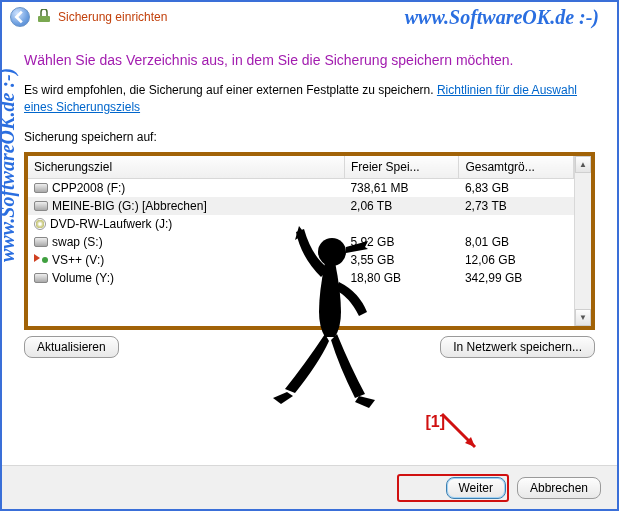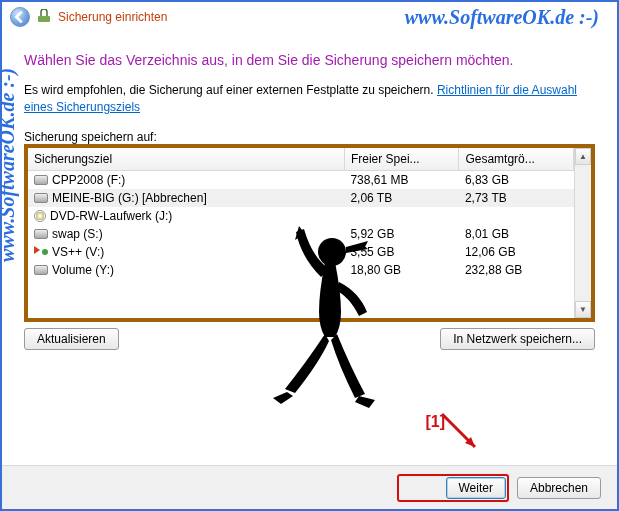--- a/index.html
+++ b/index.html
@@ -41,21 +41,21 @@
     padding: 14px 22px 0 22px;
     color: #000;
   }
   .heading {
     color: #a21caf;
     font-size: 14px;
     margin: 6px 0 14px 0;
   }
   .desc { color: #000; line-height: 1.4; }
   .desc a { color: #0066cc; text-decoration: underline; cursor: pointer; }
-  .sublabel { margin-top: 14px; margin-bottom: 0; }
+  .sublabel { margin-top: 14px; margin-bottom: 8px; }
   .tablewrap {
     border: 4px solid #a16207;
     background: #fff;
     height: 178px;
     position: relative;
   }
   table { width: calc(100% - 17px); border-collapse: collapse; table-layout: fixed; }
   thead th {
     background: linear-gradient(#fdfdfd, #f0f0f0);
     border-right: 1px solid #d8d8d8;
@@ -111,21 +111,21 @@
   }
   .scrollbar .track { flex:1; }
   .below-buttons {
     display:flex; justify-content:space-between; margin-top:6px;
   }
   button.win {
     font: inherit;
     padding: 2px 12px;
     background: linear-gradient(#fdfdfd,#e8e8e8);
     border: 1px solid #9a9a9a;
-    border-radius: 3px;
+    border-radius: 8px;
     cursor: pointer;
     min-height: 22px;
   }
   .footer {
     position:absolute; bottom:0; left:0; right:0;
     height:44px;
     background:#f0f0f0;
     border-top:1px solid #d8d8d8;
     display:flex; justify-content:flex-end; align-items:center;
     padding:0 16px; gap:8px;
@@ -221,21 +221,21 @@
             <td>8,01 GB</td>
           </tr>
           <tr>
             <td><span class="vs-icon"></span><span>VS++ (V:)</span></td>
             <td>3,55 GB</td>
             <td>12,06 GB</td>
           </tr>
           <tr>
             <td><span class="drv-icon"></span><span>Volume (Y:)</span></td>
             <td>18,80 GB</td>
-            <td>232,88 GB</td>
+            <td>342,99 GB</td>
           </tr>
         </tbody>
     </table>
     <div class="scrollbar">
       <div class="arr">▲</div>
       <div class="track"></div>
       <div class="arr">▼</div>
     </div>
   </div>
 

